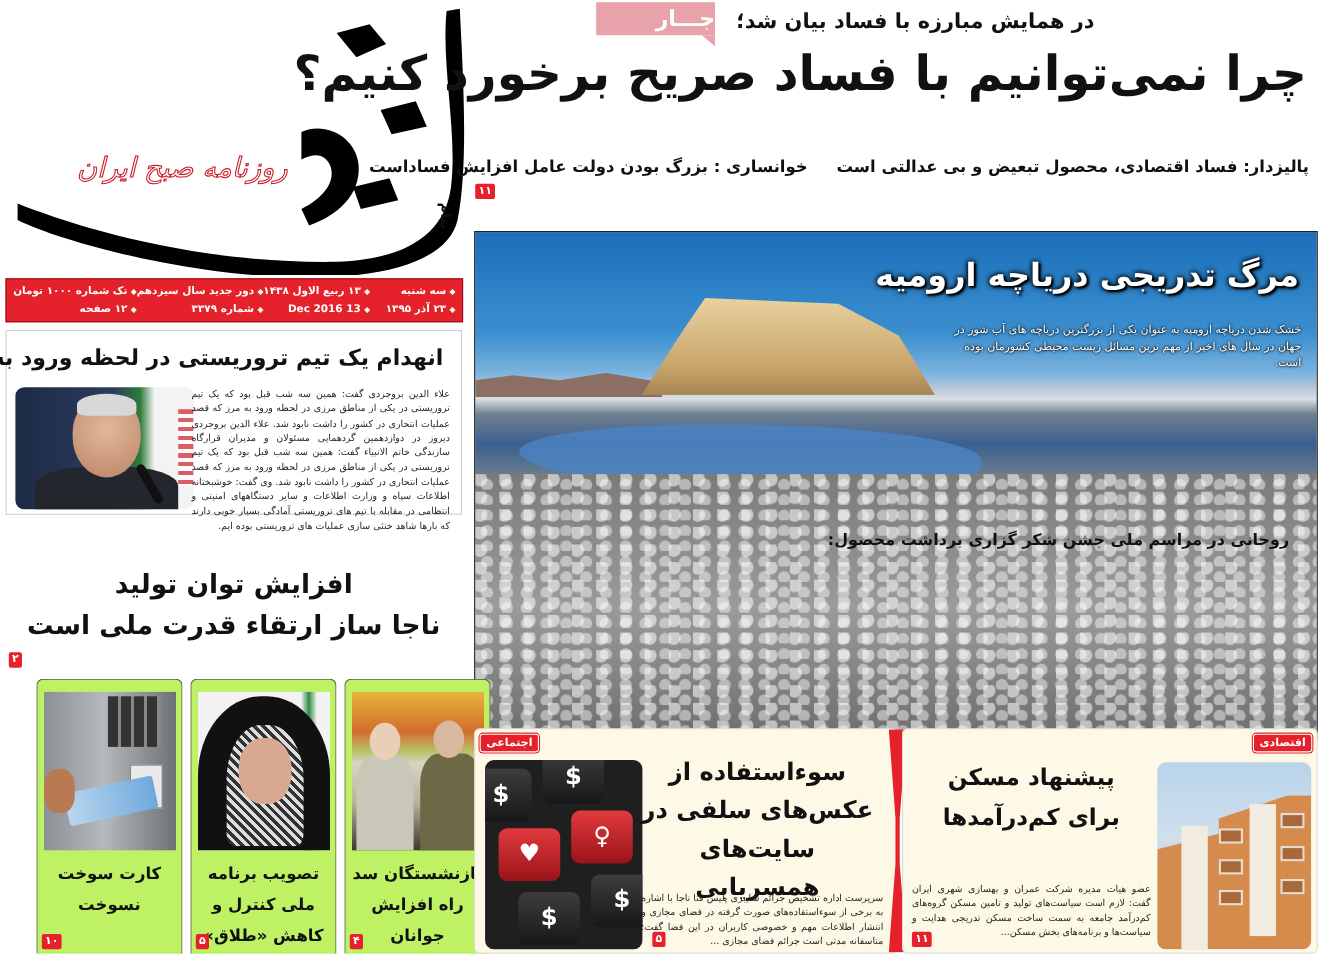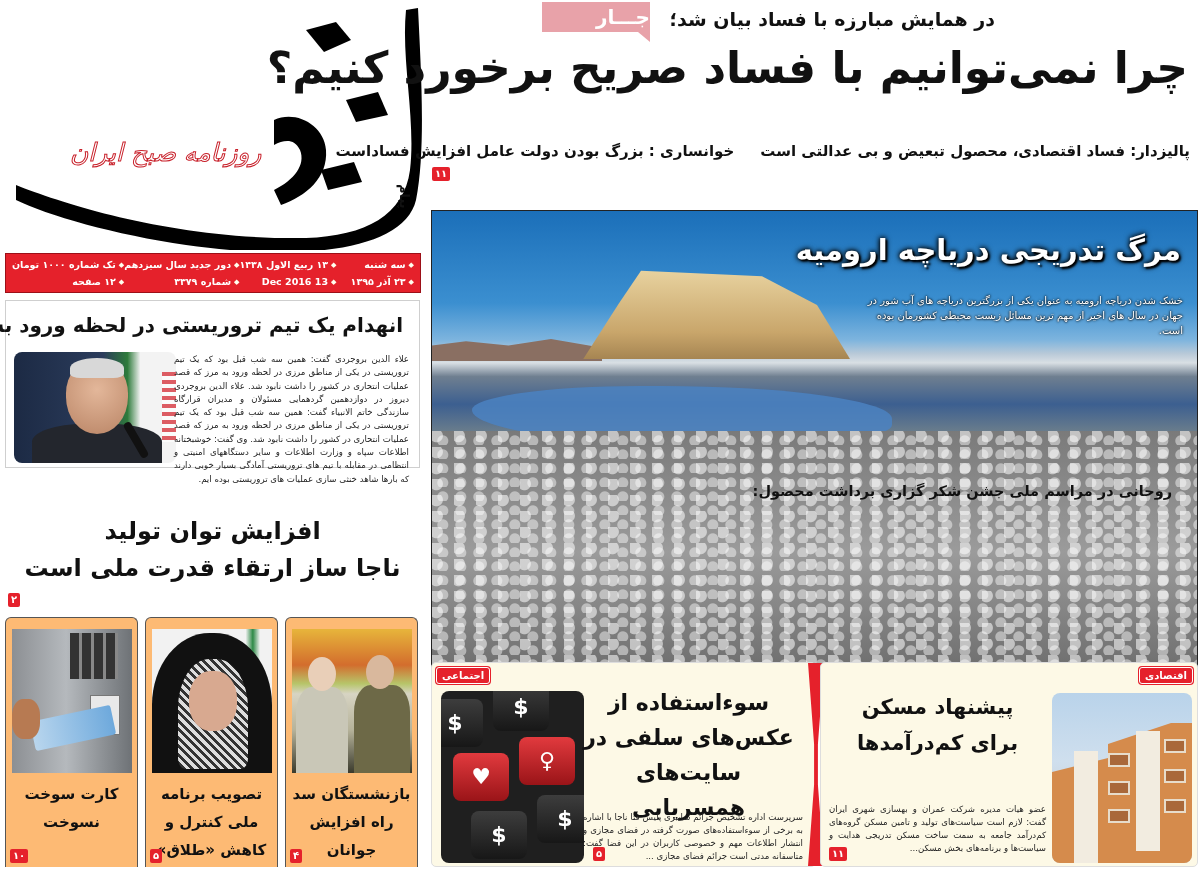--- a/index.html
+++ b/index.html
@@ -49,21 +49,21 @@
   .terror-photo .mic { position: absolute; left: 118px; top: 68px; width: 8px; height: 40px; background: #111; transform: rotate(-30deg); border-radius: 4px; }
   .terror-photo .flag { position: absolute; left: 148px; top: 20px; width: 14px; height: 70px; background: repeating-linear-gradient(180deg, #d31c26 0 4px, #fff 4px 8px); opacity: .7; }
   .terror-body { position: absolute; right: 10px; top: 52px; width: 235px; font-size: 8.6px; line-height: 13.3px; text-align: justify; color: #222; }
 
   
   .rouhani-kicker { position: absolute; right: 28px; top: 483px; font-size: 14.5px; font-weight: bold; white-space: nowrap; }
   .rouhani-title { position: absolute; left: 5px; top: 513px; width: 415px; text-align: center; font-size: 24px; font-weight: bold; line-height: 37px; }
   .pg-rouhani { position: absolute; left: 8px; top: 593px; }
 
   
-  .card { position: absolute; top: 617px; width: 133px; height: 250px; border: 1px solid #555; border-bottom: none; border-radius: 6px 6px 0 0; background: #fdba74; }
+  .card { position: absolute; top: 617px; width: 133px; height: 250px; border: 1px solid #555; border-bottom: none; border-radius: 6px 6px 0 0; background: #bef264; margin-left: 28px; }
   .card .photo { position: absolute; left: 6px; top: 11px; width: 120px; height: 144px; overflow: hidden; }
   .card .title { position: absolute; left: 4px; right: 4px; top: 162px; font-size: 15px; font-weight: bold; line-height: 28px; text-align: center; }
   .card .pg-tag { position: absolute; left: 4px; bottom: 4px; }
   .card-retire { left: 285px; }
   .card-retire .photo { background: linear-gradient(180deg, #e7b53b 0%, #d36d2d 25%, #b7c56a 38%, #d7d4c3 45%, #b6b39a 70%, #3a3a2c 100%); }
   .card-retire .p1 { position: absolute; left: 16px; top: 28px; width: 28px; height: 34px; border-radius: 50%; background: #e9cfb8; }
   .card-retire .p2 { position: absolute; left: 74px; top: 26px; width: 28px; height: 34px; border-radius: 50%; background: #d9b89d; }
   .card-retire .b1 { position: absolute; left: 4px; top: 58px; width: 52px; height: 90px; background: #c9c7b7; border-radius: 30% 30% 0 0; }
   .card-retire .b2 { position: absolute; left: 62px; top: 56px; width: 56px; height: 90px; background: #6d6947; border-radius: 30% 30% 0 0; }
   .card-woman { left: 145px; }

